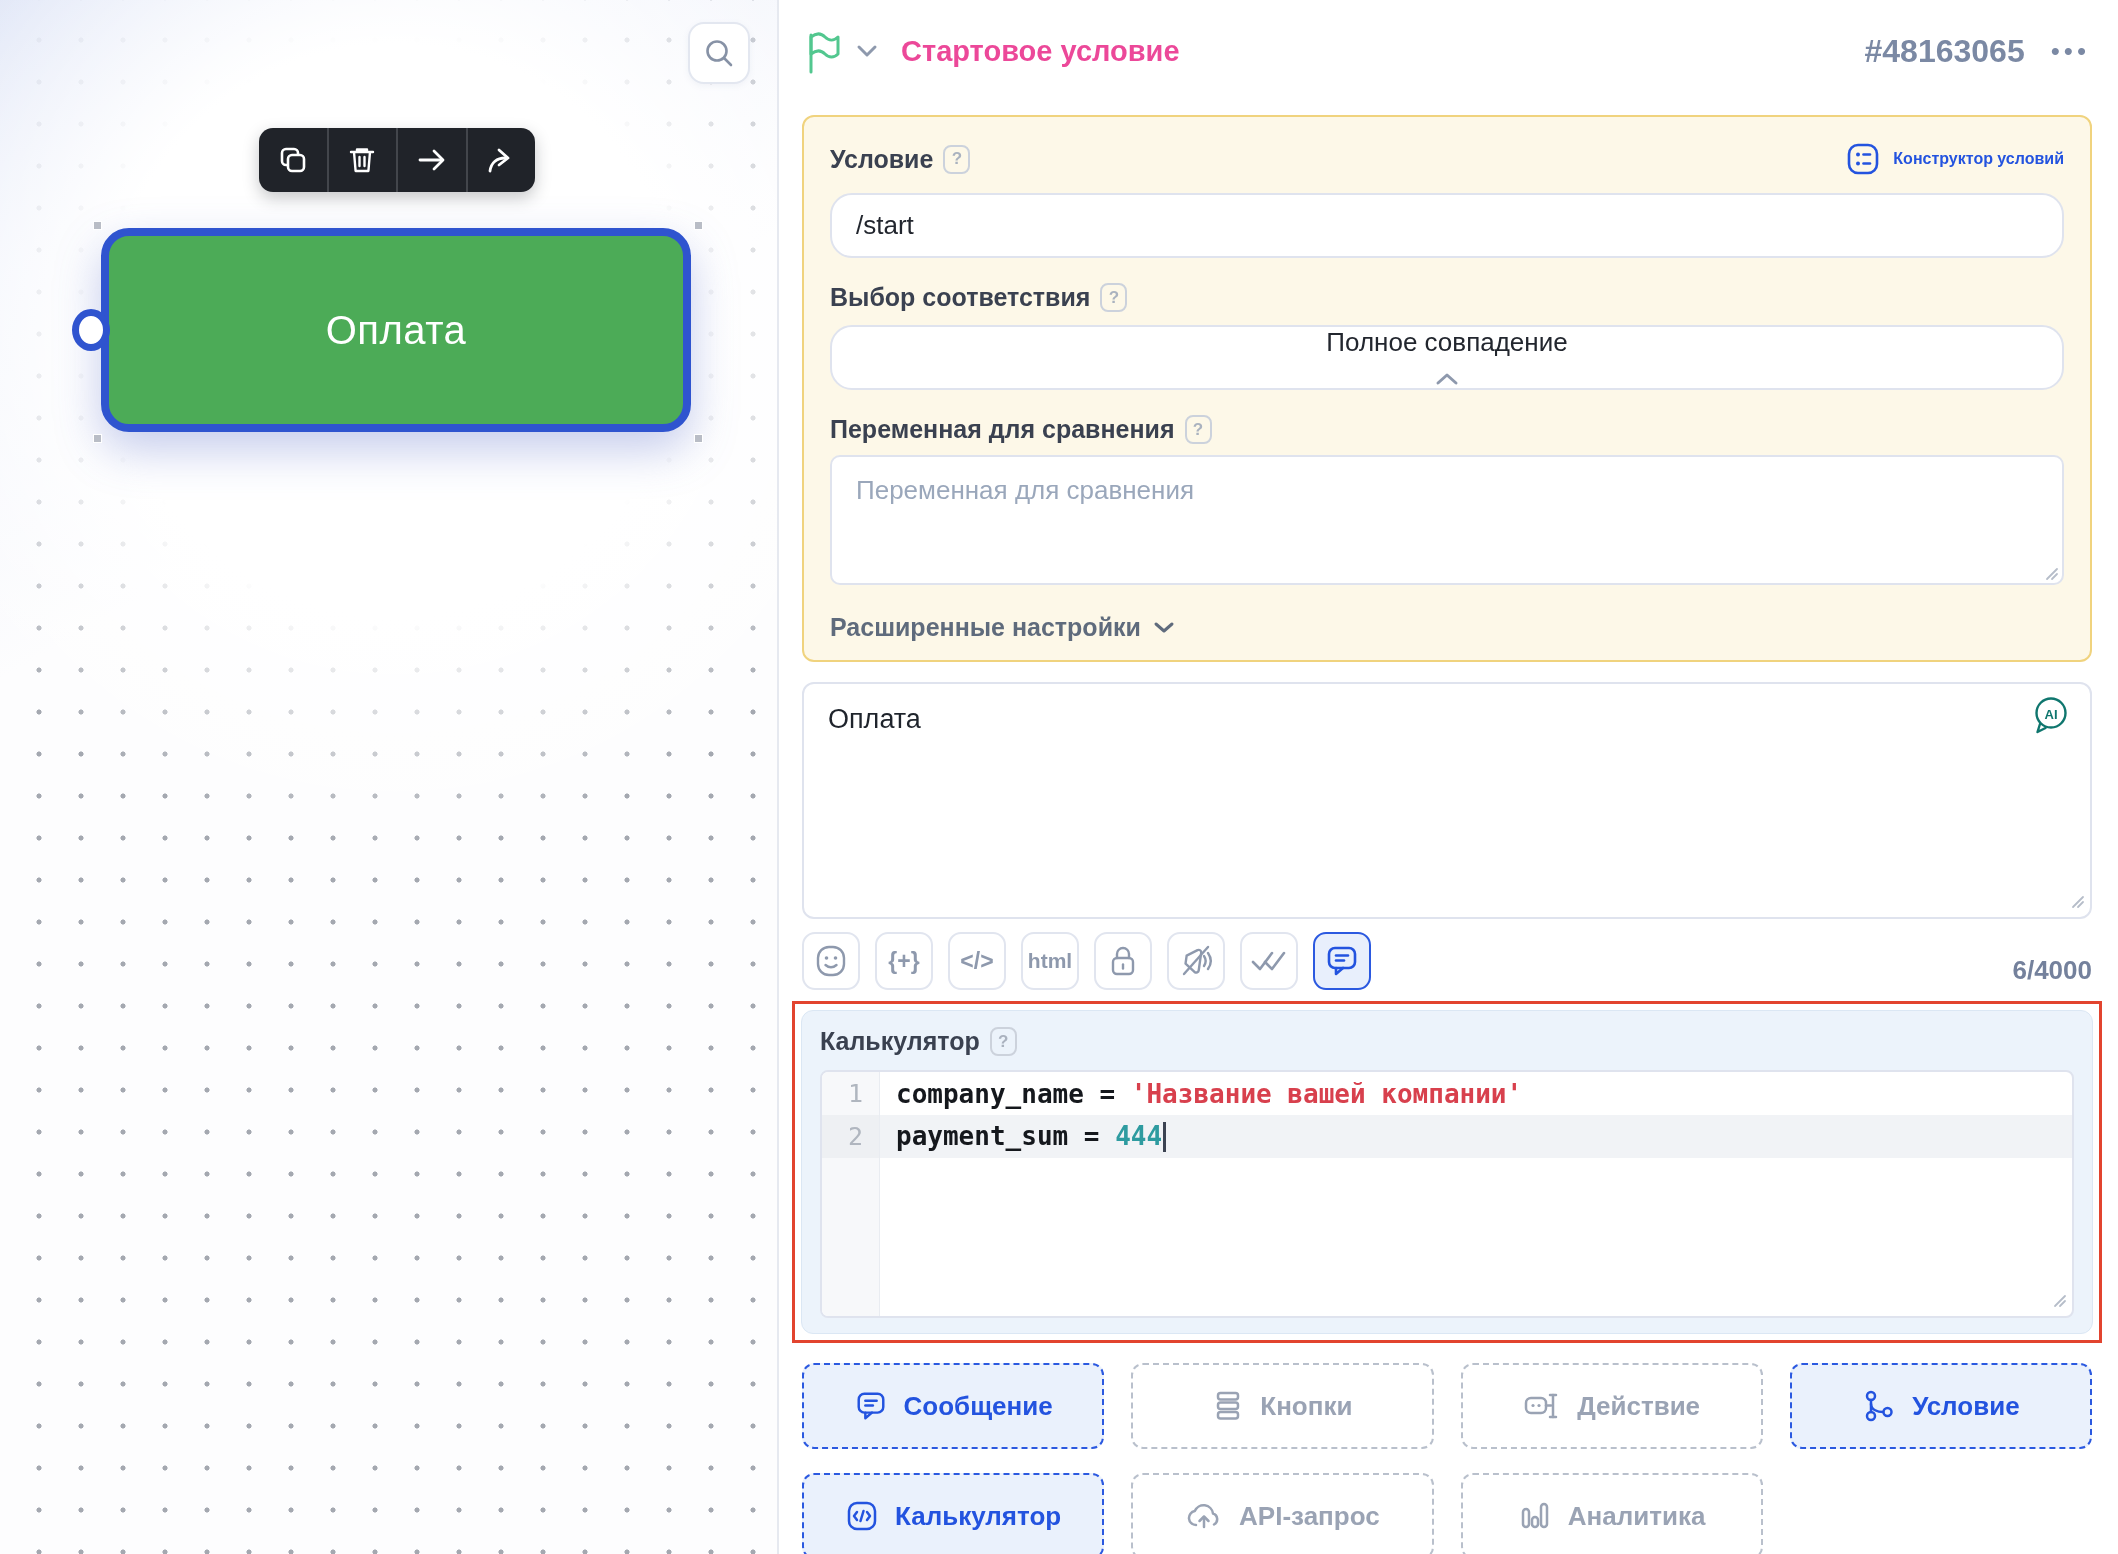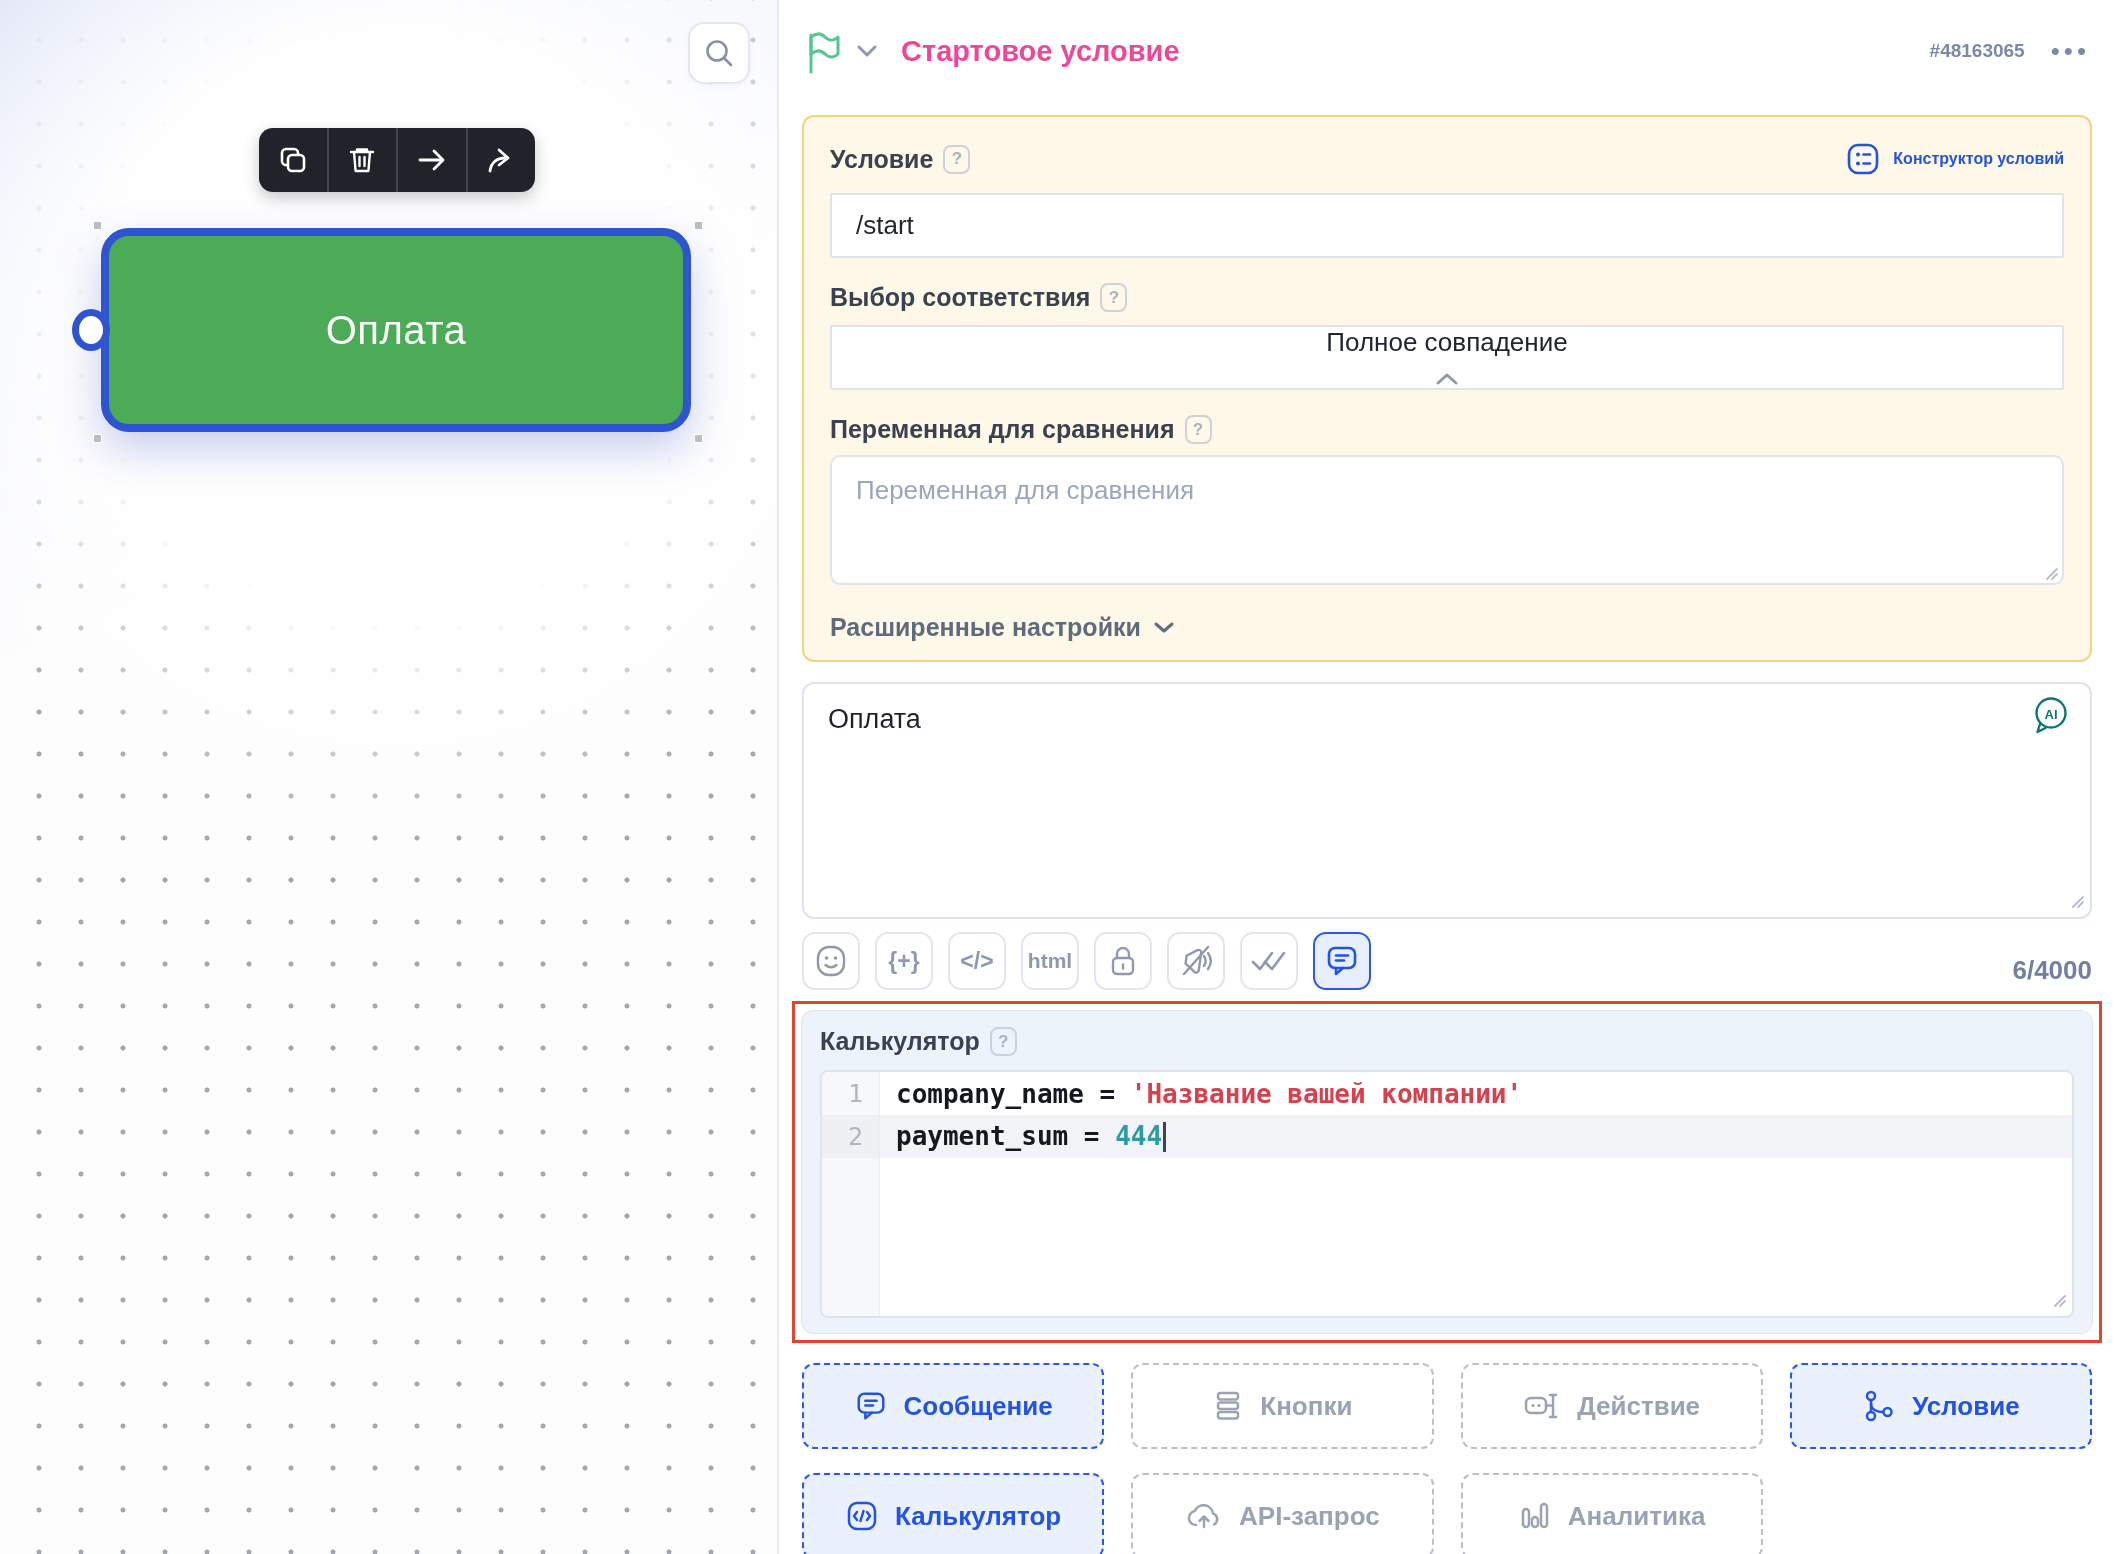--- a/index.html
+++ b/index.html
@@ -58,38 +58,38 @@
   .panel {
     position:relative; flex:1; height:1554px; background:#fff;
     border-left:2px solid #e6e9f0; overflow:hidden;
   }
   .hdr {
     display:flex; align-items:center; padding:22px 28px 0 24px; height:80px;
   }
   .hdr .flag-wrap { display:flex; align-items:center; gap:10px; cursor:pointer; }
   .hdr-title { font-size:29px; font-weight:700; color:#ec4899; margin-left:22px; }
   .hdr-right { margin-left:auto; display:flex; align-items:center; gap:26px; }
-  .hdr-id { font-size:19px; font-weight:600; color:#7b89a4; }
+  .hdr-id { font-size:32px; font-weight:600; color:#7b89a4; }
   .hdr-menu { font-size:26px; color:#7b89a4; letter-spacing:4px; cursor:pointer; line-height:0.5; }
 
   .qbadge {
     display:inline-flex; align-items:center; justify-content:center;
     width:27px; height:29px; border:2px solid #ccd2dc; border-radius:8px;
     color:#aab2bf; font-size:17px; font-weight:700; margin-left:10px; flex:0 0 auto;
   }
   .flabel { font-size:25px; font-weight:600; color:#3a4150; display:inline-flex; align-items:center; }
 
   .ybox {
     margin:35px 26px 0 23px; border:2px solid #f0d37e; border-radius:12px;
     background:#fdf8e8; padding:24px 26px 22px 26px; height:547px;
   }
   .yrow1 { display:flex; align-items:center; margin-bottom:16px; }
   .constructor { margin-left:auto; display:flex; align-items:center; gap:12px; color:#2353df; font-size:16px; font-weight:700; cursor:pointer; }
   .inp, .sel {
-    width:100%; height:65px; background:#fff; border:2px solid #dfe3ee; border-radius:2px;
+    width:100%; height:65px; background:#fff; border:2px solid #dfe3ee; border-radius:22px;
     font-family:inherit; font-size:26px; font-weight:500; color:#22262e;
     padding:0 24px; display:flex; align-items:center; outline:none;
   }
   .inp { margin-bottom:25px; }
   .sel { margin-top:13px; margin-bottom:25px; justify-content:space-between; cursor:pointer;flex-direction:column; }
   .ta-wrap { position:relative; margin-top:11px; }
   .ta {
     width:100%; height:130px; background:#fff; border:2px solid #dfe3ee; border-radius:10px;
     font-family:inherit; font-size:26px; color:#22262e; padding:18px 24px; resize:none; outline:none;
   }

